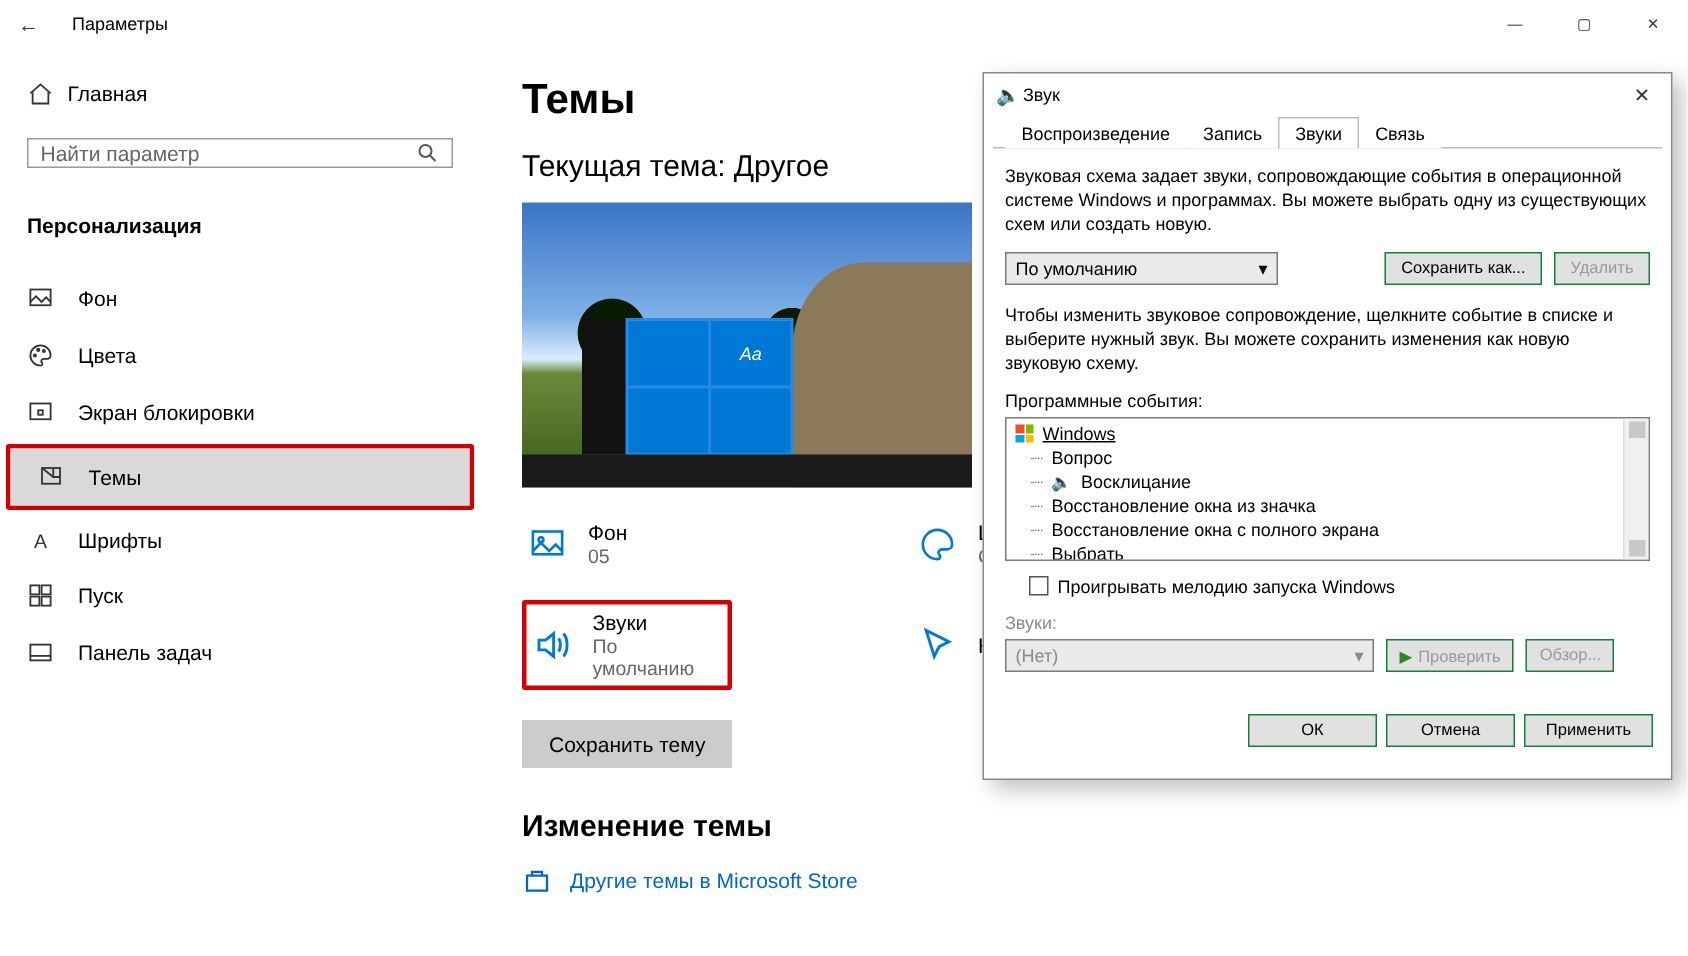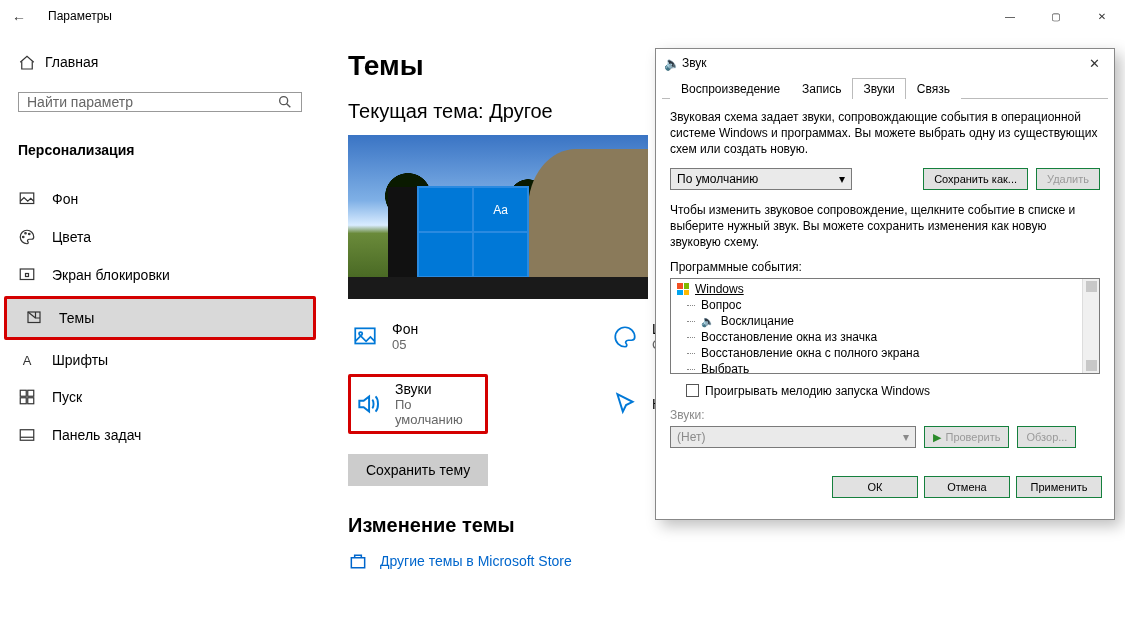--- a/index.html
+++ b/index.html
@@ -23,21 +23,21 @@
   .nav { margin-top: 12px; }
   .nav-item { display: flex; align-items: center; gap: 16px; padding: 10px 18px; font-size: 14px; color: #000; }
   .nav-item.active { background: #d9d9d9; }
   .nav-item .ico { width: 18px; text-align: center; color: #333; }
   .red-box { border: 3px solid #d40000; border-radius: 2px; }
 
   
   .main { flex: 1; padding: 18px 28px; overflow: hidden; }
   .h1 { font-size: 28px; font-weight: 600; margin-bottom: 18px; }
   .sub { font-size: 20px; margin-bottom: 12px; }
-  .preview { width: 300px; height: 164px; position: relative; background: linear-gradient(to bottom, #3a74c4 0%, #7fb0e6 40%, #d9ecff 55%, #6a8a3a 60%, #3a5a1a 100%); overflow: hidden; }
+  .preview { width: 300px; height: 190px; position: relative; background: linear-gradient(to bottom, #3a74c4 0%, #7fb0e6 40%, #d9ecff 55%, #6a8a3a 60%, #3a5a1a 100%); overflow: hidden; font-style: italic; }
   .preview .tree { position: absolute; bottom: 55px; width: 60px; height: 80px; background: radial-gradient(circle at 50% 40%, #0a1a00 40%, transparent 41%); }
   .preview .t1 { left: 30px; }
   .preview .t2 { left: 150px; transform: scale(0.8); }
   .preview .rock { position: absolute; right: 0; bottom: 0; width: 120px; height: 150px; background: #8a7a5a; border-radius: 40% 0 0 0; }
   .preview .taskbar { position: absolute; bottom: 0; left: 0; right: 0; height: 22px; background: #1a1a1a; }
   .preview .tiles { position: absolute; bottom: 22px; left: 70px; width: 110px; height: 90px; background: #0078d7; outline: 1px solid #2a8ae0; display: grid; grid-template-columns: 1fr 1fr; grid-template-rows: 1fr 1fr; }
   .preview .tiles div { border: 1px solid #2a8ae0; display: flex; align-items: center; justify-content: center; color: #fff; font-size: 12px; }
   .preview .startcol { position: absolute; bottom: 22px; left: 40px; width: 30px; height: 90px; background: #111; }
 
   .tile-grid { margin-top: 18px; display: grid; grid-template-columns: 260px 260px; row-gap: 18px; }

